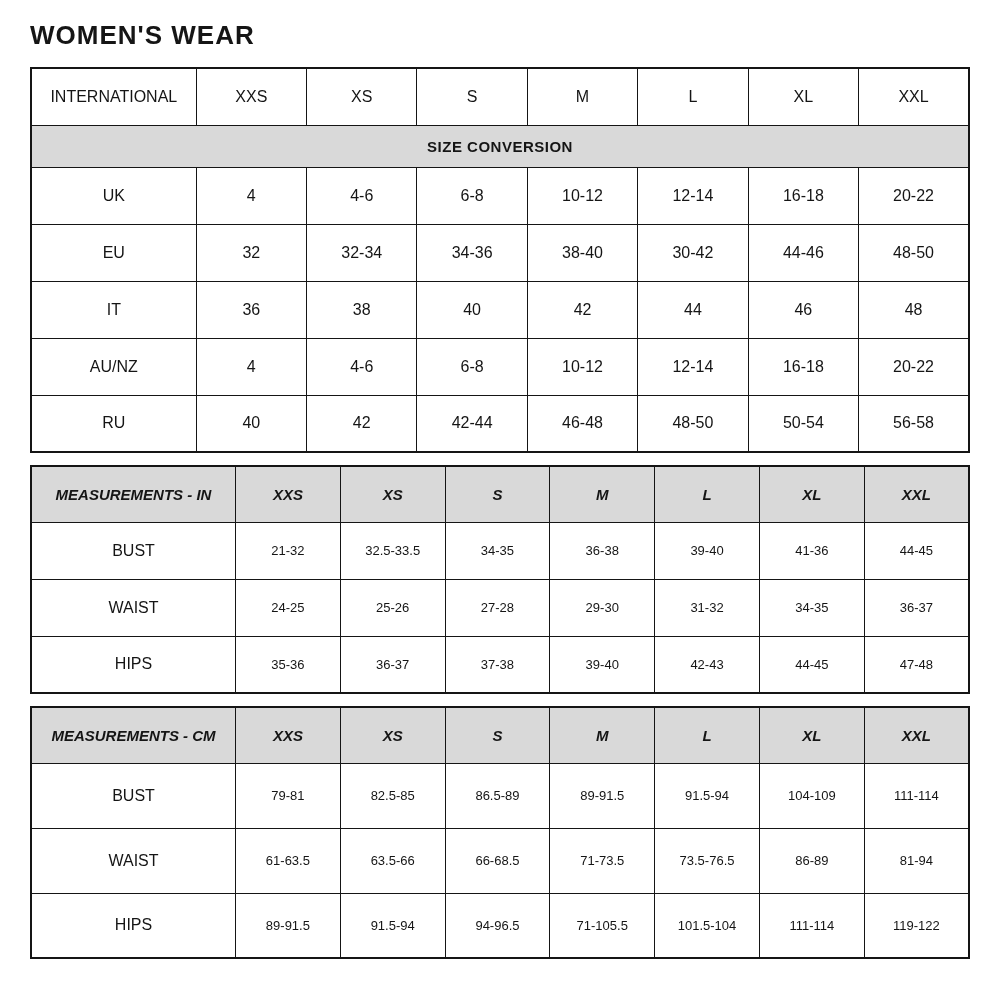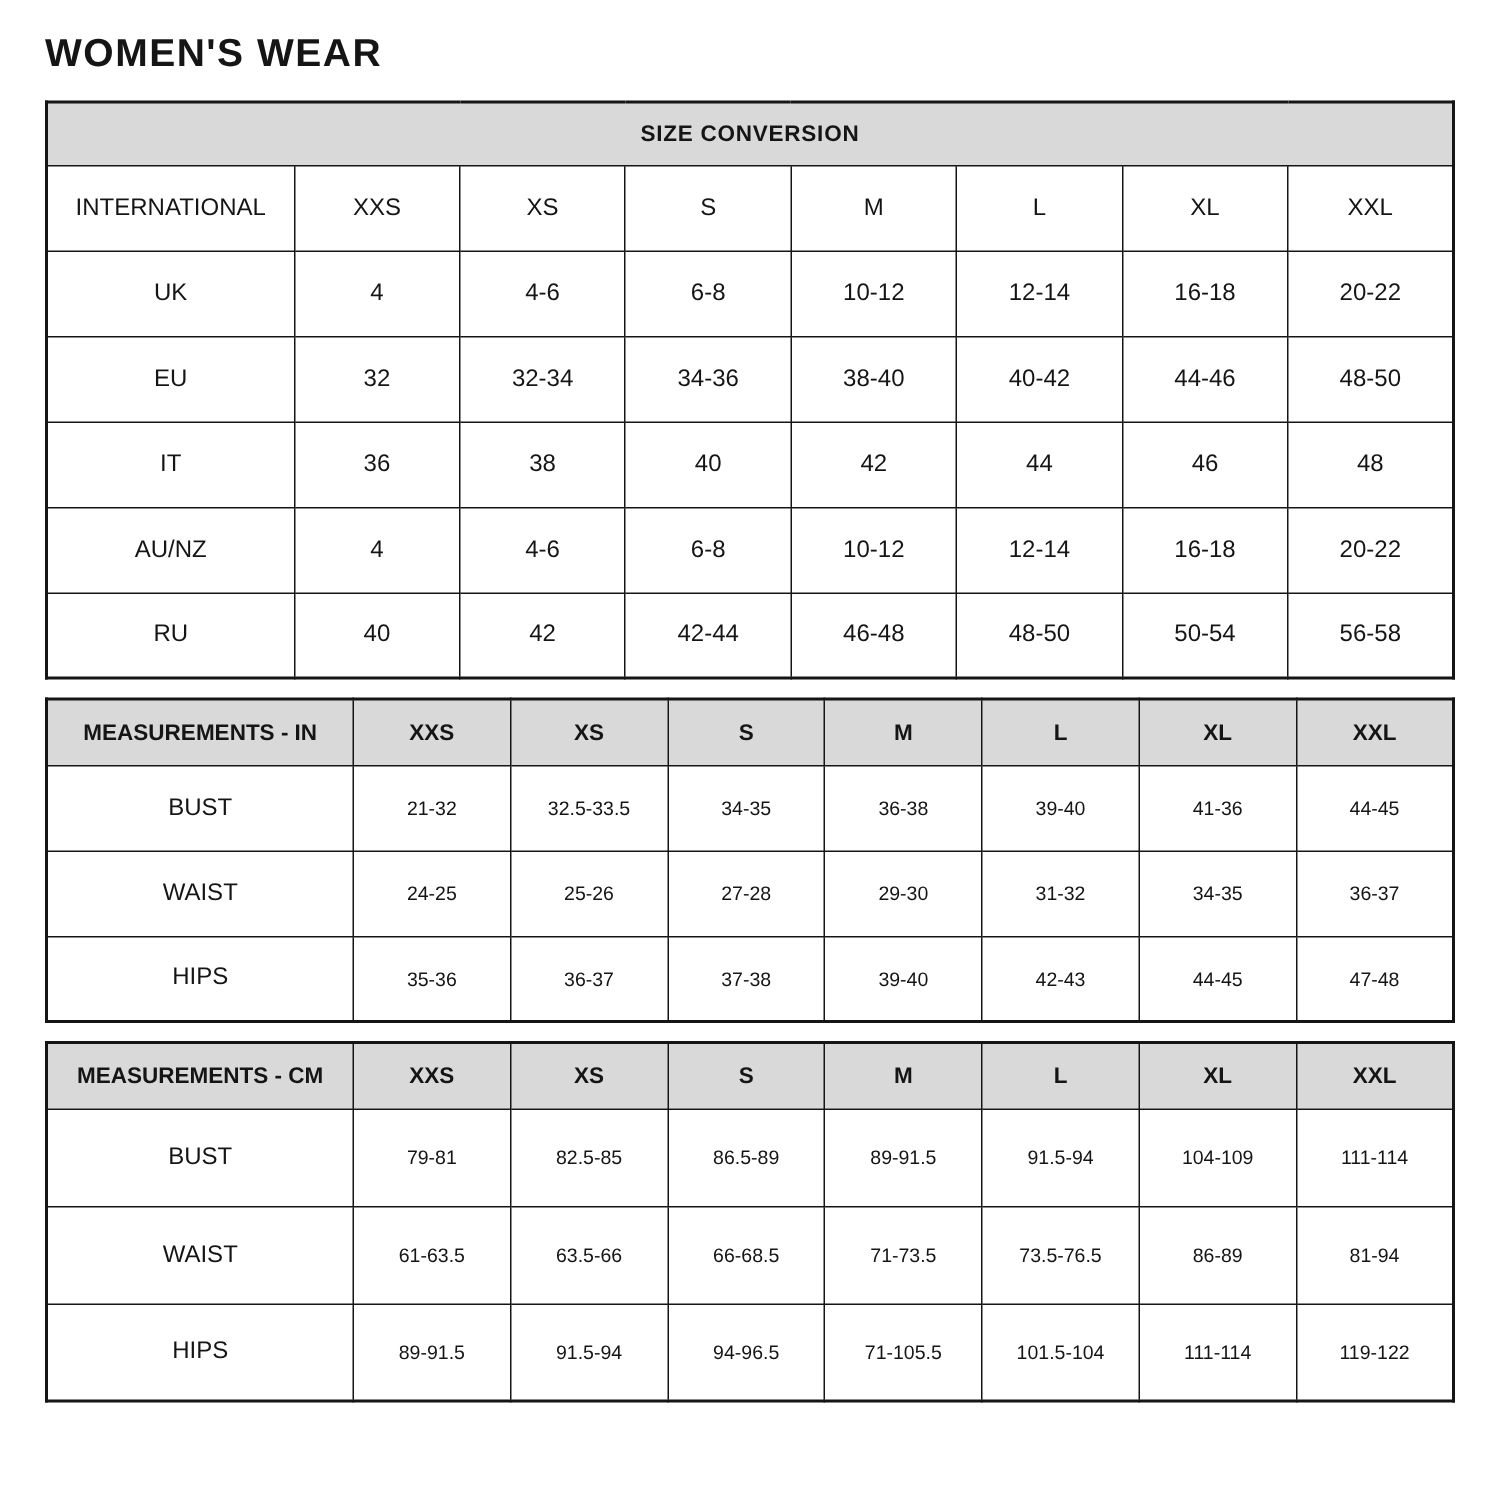--- a/index.html
+++ b/index.html
@@ -35,23 +35,24 @@
   .t1 .band {
     height: 42px;
     background: #d9d9d9;
     font-size: 15px;
     font-weight: bold;
     letter-spacing: 0.5px;
   }
   
   .meas thead th {
     background: #d9d9d9;
-    height: 44px;
+    height: 56px;
     font-size: 15px;
     font-weight: bold;
+    font-style: italic;
   }
   .meas tbody th { height: 57px; font-size: 16px; }
   .meas tbody td { height: 57px; font-size: 13px; }
   .t3 tbody th, .t3 tbody td { height: 65px; }
 </style>
 </head>
 <body>
 
 <div class="page">
 
@@ -62,52 +63,52 @@
       <col style="width:17.6%">
       <col style="width:11.77%">
         <col style="width:11.77%">
         <col style="width:11.77%">
       <col style="width:11.77%">
         <col style="width:11.77%">
         <col style="width:11.77%">
         <col style="width:11.77%">
     </colgroup>
     <thead>
-      <tr>
-        <th colspan="8" class="band">SIZE CONVERSION</th>
-      </tr>
       <tr id="sc-head">
           <th>INTERNATIONAL</th>
           <th>XXS</th>
           <th>XS</th>
           <th>S</th>
           <th>M</th>
           <th>L</th>
           <th>XL</th>
           <th>XXL</th>
         </tr>
+      <tr>
+        <th colspan="8" class="band">SIZE CONVERSION</th>
+      </tr>
     </thead>
     <tbody id="sc-body">
         <tr>
           <th>UK</th>
           <td>4</td>
           <td>4-6</td>
           <td>6-8</td>
           <td>10-12</td>
           <td>12-14</td>
           <td>16-18</td>
           <td>20-22</td>
         </tr>
         <tr>
           <th>EU</th>
           <td>32</td>
           <td>32-34</td>
           <td>34-36</td>
           <td>38-40</td>
-          <td>40-42</td>
+          <td>30-42</td>
           <td>44-46</td>
           <td>48-50</td>
         </tr>
         <tr>
           <th>IT</th>
           <td>36</td>
           <td>38</td>
           <td>40</td>
           <td>42</td>
           <td>44</td>

